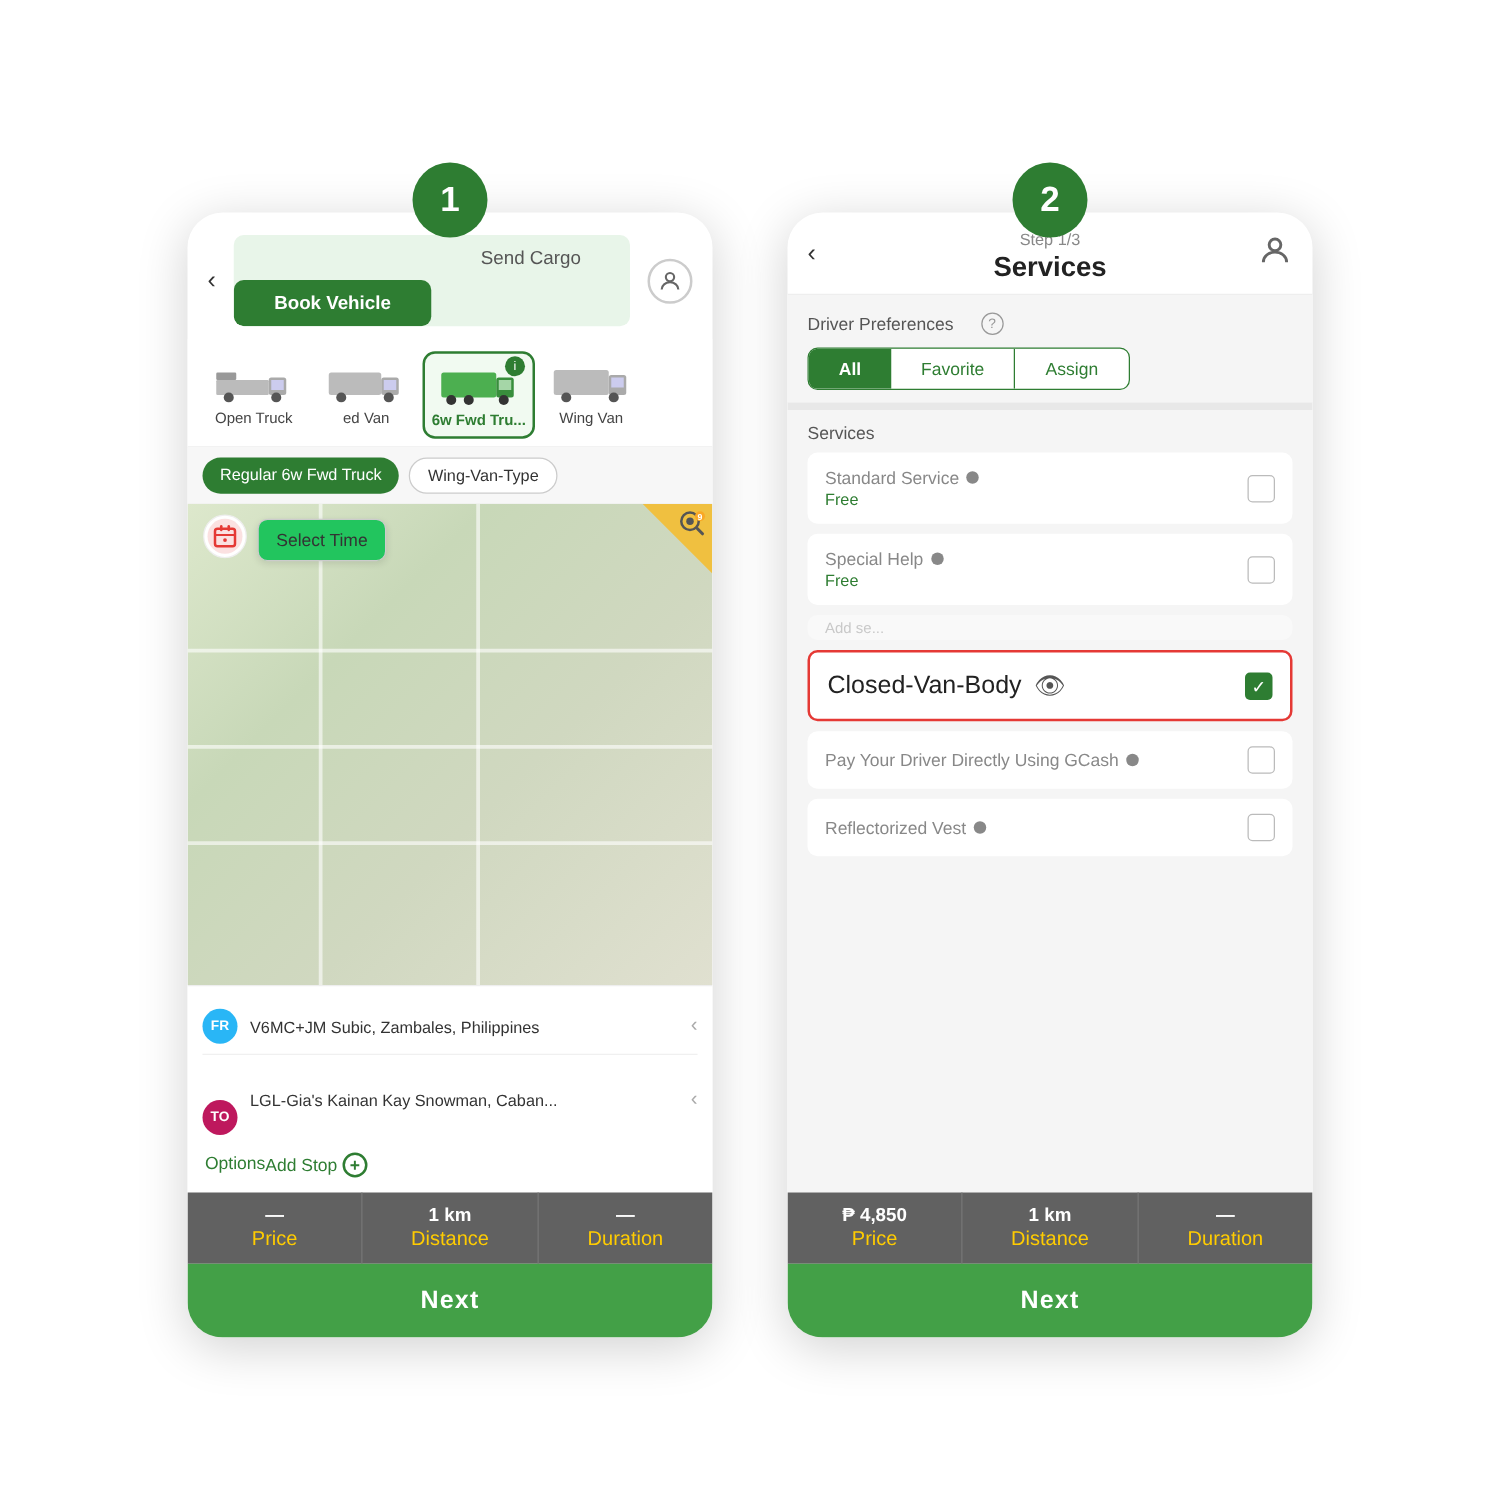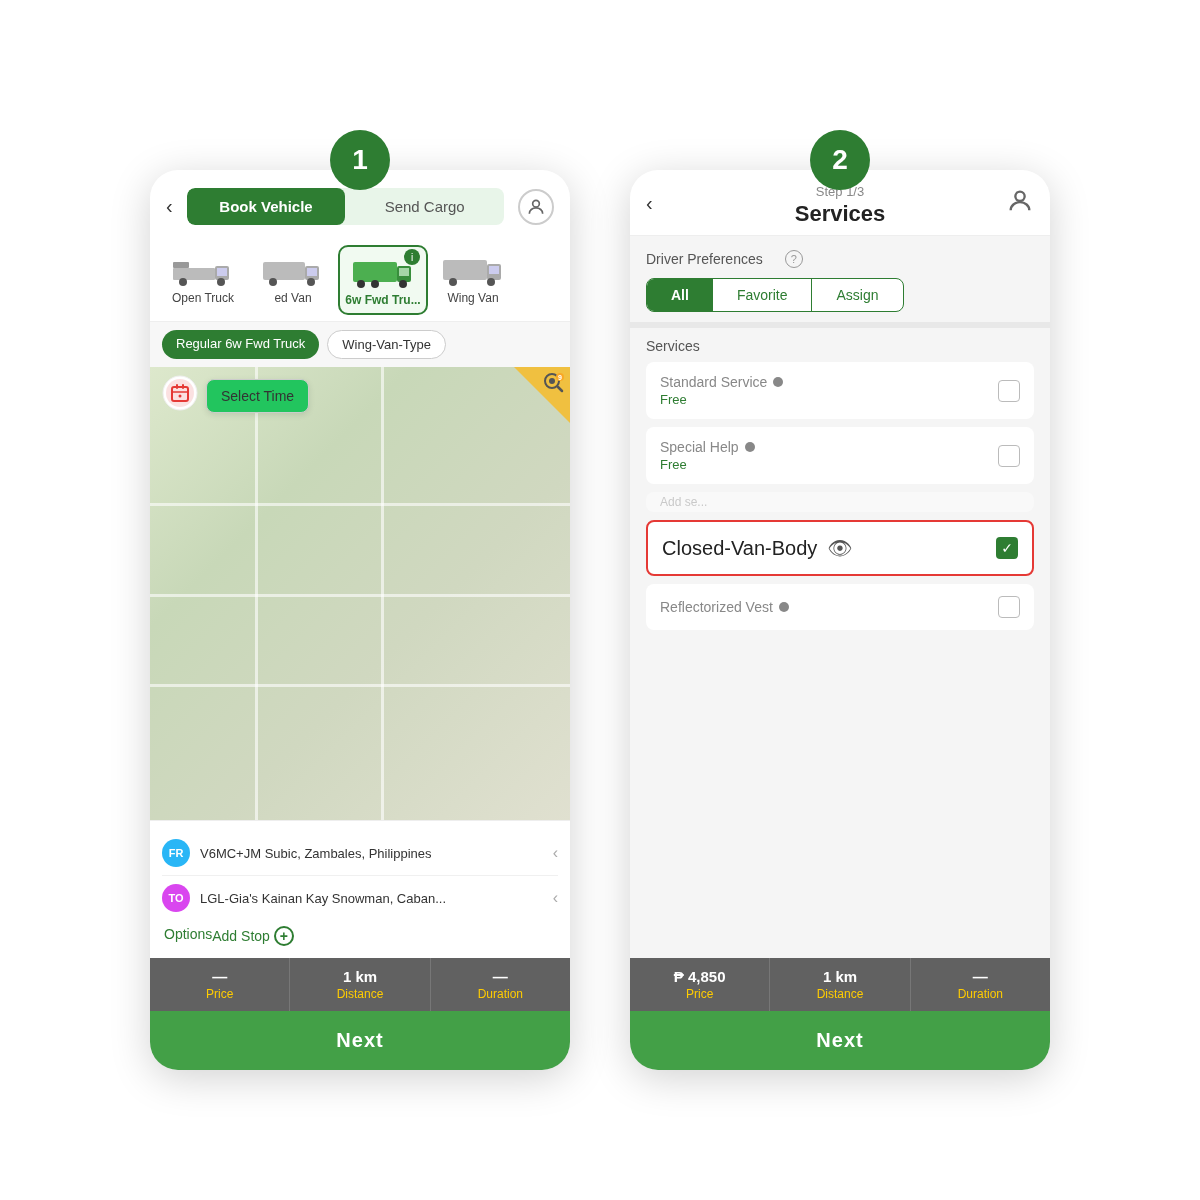--- a/index.html
+++ b/index.html
@@ -81,20 +81,21 @@
     }
     .tab-active {
       background: #2e7d32;
       color: white;
       padding: 10px 18px;
       font-size: 15px;
       font-weight: 600;
       border-radius: 8px;
       flex: 1;
       text-align: center;
+      margin-top: 36px;
     }
     .tab-inactive {
       color: #555;
       padding: 10px 18px;
       font-size: 15px;
       flex: 1;
       text-align: center;
     }
     .user-icon-btn {
       width: 36px;
@@ -268,21 +269,21 @@
       border-radius: 50%;
       display: flex;
       align-items: center;
       justify-content: center;
       font-size: 11px;
       font-weight: 700;
       color: white;
       flex-shrink: 0;
     }
     .dot-fr { background: #29b6f6; }
-    .dot-to { background: #d946ef; }
+    .dot-to { background: #be185d; margin-top: 28px; }
     .location-text {
       flex: 1;
       font-size: 13px;
       color: #333;
       white-space: nowrap;
       overflow: hidden;
       text-overflow: ellipsis;
     }
     .chevron-right { color: #aaa; font-size: 16px; }
     .location-actions {
@@ -330,21 +331,21 @@
       padding: 10px 6px;
       border-right: 1px solid #777;
     }
     .bottom-stat:last-child { border-right: none; }
     .stat-value {
       color: white;
       font-size: 15px;
       font-weight: 600;
     }
     .stat-label {
-      font-size: 12px;
+      font-size: 16px;
       margin-top: 2px;
     }
     .stat-label.price-label { color: #ffcc00; }
     .stat-label.dist-label { color: #ffcc00; }
     .stat-label.dur-label { color: #ffcc00; }
     .next-btn {
       background: #43a047;
       color: white;
       font-size: 20px;
       font-weight: 700;
@@ -762,20 +763,29 @@
         <div class="service-item-highlighted">
           <div class="service-info">
             <div class="service-name-large">
               <span>Closed-Van-Body</span>
               <span class="eye-icon">👁</span>
             </div>
           </div>
           <div class="checkbox-checked">✓</div>
         </div>
 
+        <div class="service-item">
+          <div class="service-info">
+            <div class="service-name">
+              <span>Pay Your Driver Directly Using GCash</span>
+              <span class="dot-icon"></span>
+            </div>
+          </div>
+          <div class="checkbox-empty"></div>
+        </div>
 
         <div class="service-item">
           <div class="service-info">
             <div class="service-name">
               <span>Reflectorized Vest</span>
               <span class="dot-icon"></span>
             </div>
           </div>
           <div class="checkbox-empty"></div>
         </div>

